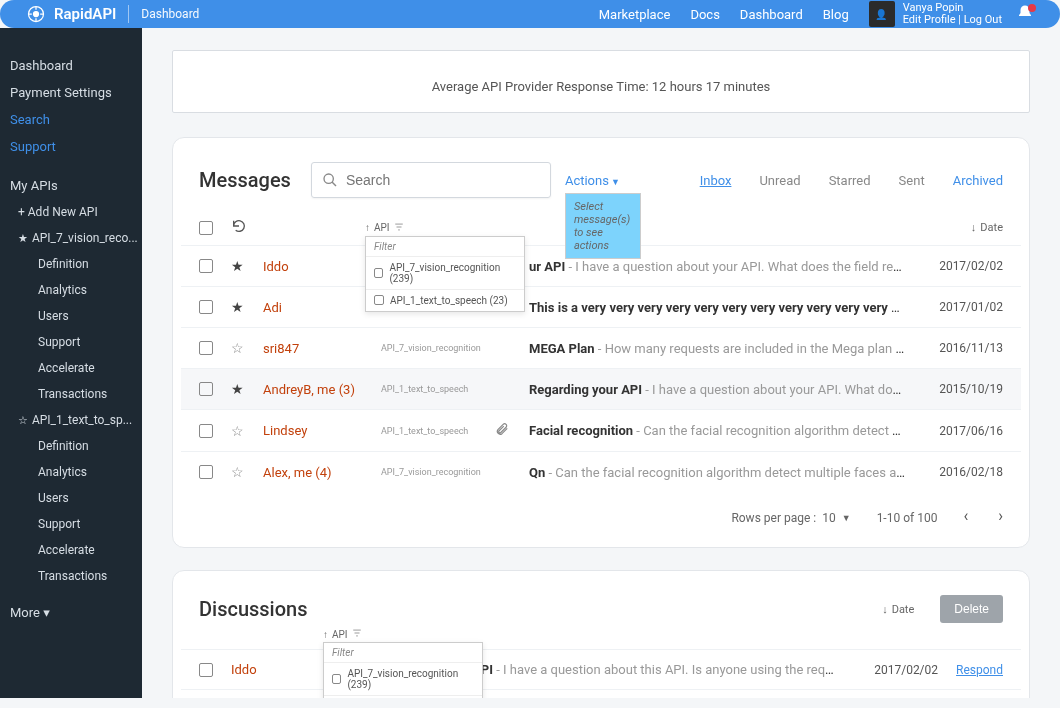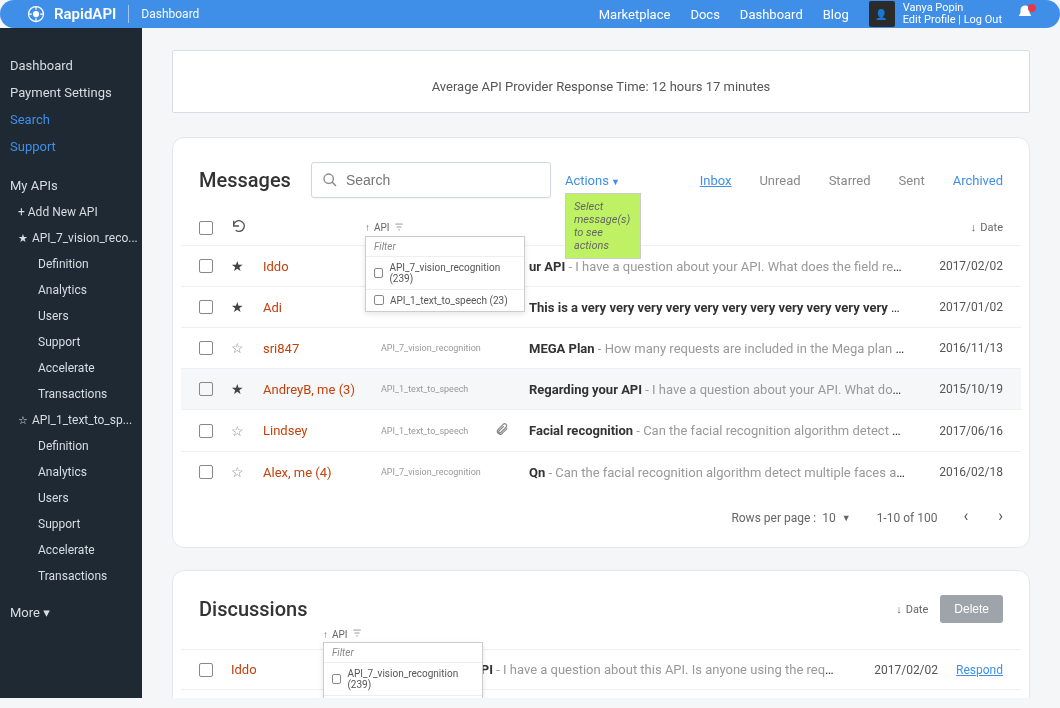--- a/index.html
+++ b/index.html
@@ -29,21 +29,21 @@
 .banner h2 .green { color: #4caf50; }
 .banner p { font-size: 13px; color: #555; margin-top: 6px; }
 .panel { background: #fff; border: 1px solid #e3e6ea; border-radius: 12px; padding: 8px; margin-bottom: 22px; }
 .panel-head { display: flex; align-items: center; padding: 16px 18px 10px 18px; gap: 14px; }
 .panel-title { font-size: 20px; font-weight: 500; margin-right: 6px; }
 .search-box { display: flex; align-items: center; border: 1px solid #d3d8de; border-radius: 3px; height: 36px; padding: 0 10px; width: 240px; color: #888; box-shadow: 0 1px 2px rgba(0,0,0,0.05); }
 .search-box svg { margin-right: 8px; flex-shrink:0; }
 .search-box input { border: none; outline: none; font-size: 14px; width: 100%; color: #c2410c; }
 .actions-drop { position: relative; color: #3f8fe8; font-size: 13px; cursor: pointer; }
 .actions-drop .caret { font-size: 9px; margin-left: 2px; }
-.actions-tip { position: absolute; top: 20px; left: 0; width: 76px; background: #bef264; border: 1px solid #ccc; padding: 6px 8px; font-size: 11px; font-style: italic; color: #666; line-height: 13px; }
+.actions-tip { position: absolute; top: 20px; left: 0; width: 76px; background: #7dd3fc; border: 1px solid #ccc; padding: 6px 8px; font-size: 11px; font-style: italic; color: #666; line-height: 13px; }
 .tabs { display: flex; gap: 28px; margin-left: auto; font-size: 13px; }
 .tabs .tab { color: #888; cursor: pointer; }
 .tabs .tab.active { color: #3f8fe8; text-decoration: underline; }
 .tabs .tab.archived { color: #3f8fe8; position: relative; }
 .list-head { display: flex; align-items: center; padding: 10px 18px 8px 18px; color: #666; font-size: 11px; gap: 18px; position: relative; }
 .chk { width: 14px; height: 14px; border: 1.5px solid #888; border-radius: 2px; cursor: pointer; }
 .refresh { cursor: pointer; color: #555; }
 .api-header { display: flex; align-items: center; gap: 4px; font-size: 10px; color: #666; position: relative; margin-left: 100px; }
 .filter-pop { position: absolute; top: 14px; left: 0; width: 160px; background: #fff; border: 1px solid #ccc; font-size: 10px; z-index: 5; box-shadow: 0 2px 6px rgba(0,0,0,0.1); }
 .filter-pop .flabel { padding: 4px 8px; color: #888; font-style: italic; }
@@ -58,21 +58,21 @@
 .row .api-tag { width: 96px; font-size: 9px; color: #999; }
 .row .subject { flex: 1; white-space: nowrap; overflow: hidden; text-overflow: ellipsis; color: #333; }
 .row .subject .body { color: #999; }
 .row .date { width: 80px; text-align: right; color: #555; font-size: 12px; }
 .row .clip { width: 16px; color: #888; }
 .row .action-link { color: #3f8fe8; text-decoration: underline; font-size: 12px; cursor:pointer; }
 .pager { display: flex; align-items: flex-end; justify-content: flex-end; padding: 14px 18px; gap: 26px; font-size: 12px; color: #666; }
 .pager .sel { display: flex; align-items: center; gap: 6px; }
 .pager .arrows { display: flex; gap: 30px; font-size: 16px; color: #555; }
 .pager .arrows span { cursor: pointer; }
-.disc-head { display: flex; align-items: center; padding: 16px 18px 4px 18px; }
+.disc-head { display: flex; align-items: center; padding: 16px 18px 4px 18px; gap: 14px; }
 .delete-btn { background: #9ea4aa; color: #fff; border: none; border-radius: 3px; padding: 7px 14px; font-size: 12px; cursor: pointer; margin-left: 12px; position: relative; }
 </style>
 </head>
 <body>
 
 <div class="topbar">
   <div class="logo-wrap">
     <svg viewBox="0 0 24 24" fill="none" stroke="#fff" stroke-width="1.5">
         <circle cx="12" cy="12" r="9"></circle>
         <circle cx="12" cy="12" r="3" fill="#fff"></circle>

